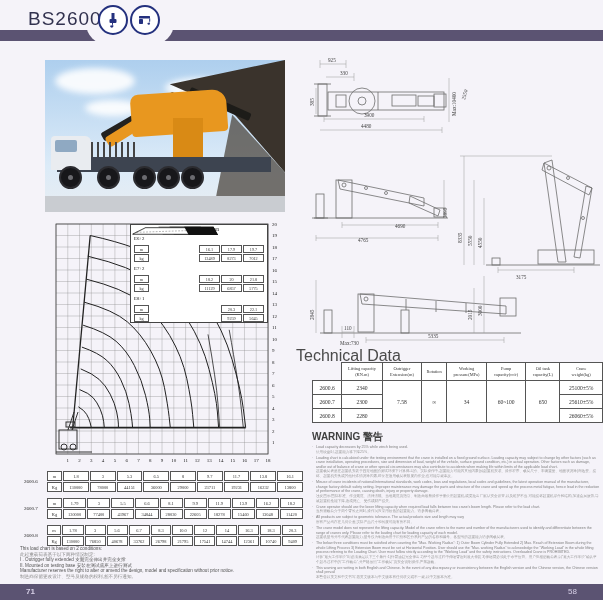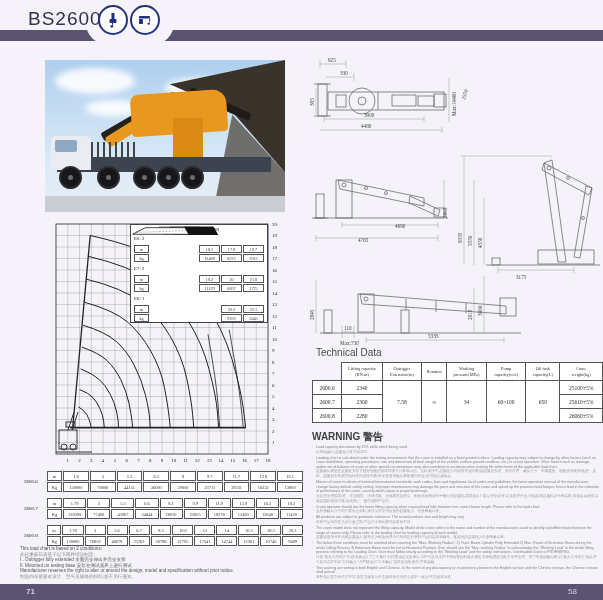--- a/index.html
+++ b/index.html
@@ -56,21 +56,21 @@
   table.lt{border-collapse:separate;border-spacing:1.5px 1px;}
   table.lt td{border:0.5px solid #555;height:8px;text-align:center;font-size:4.4px;font-family:"Liberation Serif",serif;background:#fff;padding:0;}
   table.lt td.lt-h{width:14px;}
   
   .notes{position:absolute;left:20px;top:546px;width:286px;font-size:4.6px;line-height:1.22;color:#555;}
   .notes .zh{color:#8a8a8a;}
   
   .drawings{position:absolute;left:306px;top:48px;}
   .drawings .art{stroke:#6d6d6d;fill:none;stroke-width:0.8;}
   .drawings .dim{stroke:#999;fill:none;stroke-width:0.5;}
-  .td-title{position:absolute;left:316px;top:347px;font-size:10px;color:#4a4a4a;}
+  .td-title{position:absolute;left:296px;top:347px;font-size:16px;color:#4a4a4a;}
   .techtable{position:absolute;left:312px;top:362px;}
   table.tt{border-collapse:collapse;}
   table.tt th,table.tt td{border:0.6px solid #555;text-align:center;font-family:"Liberation Serif",serif;background:#fff;padding:0 1px;}
   table.tt th{font-size:4.4px;font-weight:normal;white-space:pre-line;height:17px;line-height:1.15;}
   table.tt th.noborder{border:none;background:transparent;}
   table.tt td{font-size:5.6px;height:13px;}
   .warn-title{position:absolute;left:312px;top:430px;font-size:10px;font-weight:bold;color:#3f3f3f;}
   .warnlist{position:absolute;left:312px;top:445px;width:288px;font-size:3.6px;line-height:1.28;color:#808080;}
   .bullet{display:flex;margin-bottom:1.5px;}
   .bullet .dot{width:4px;flex:none;}

